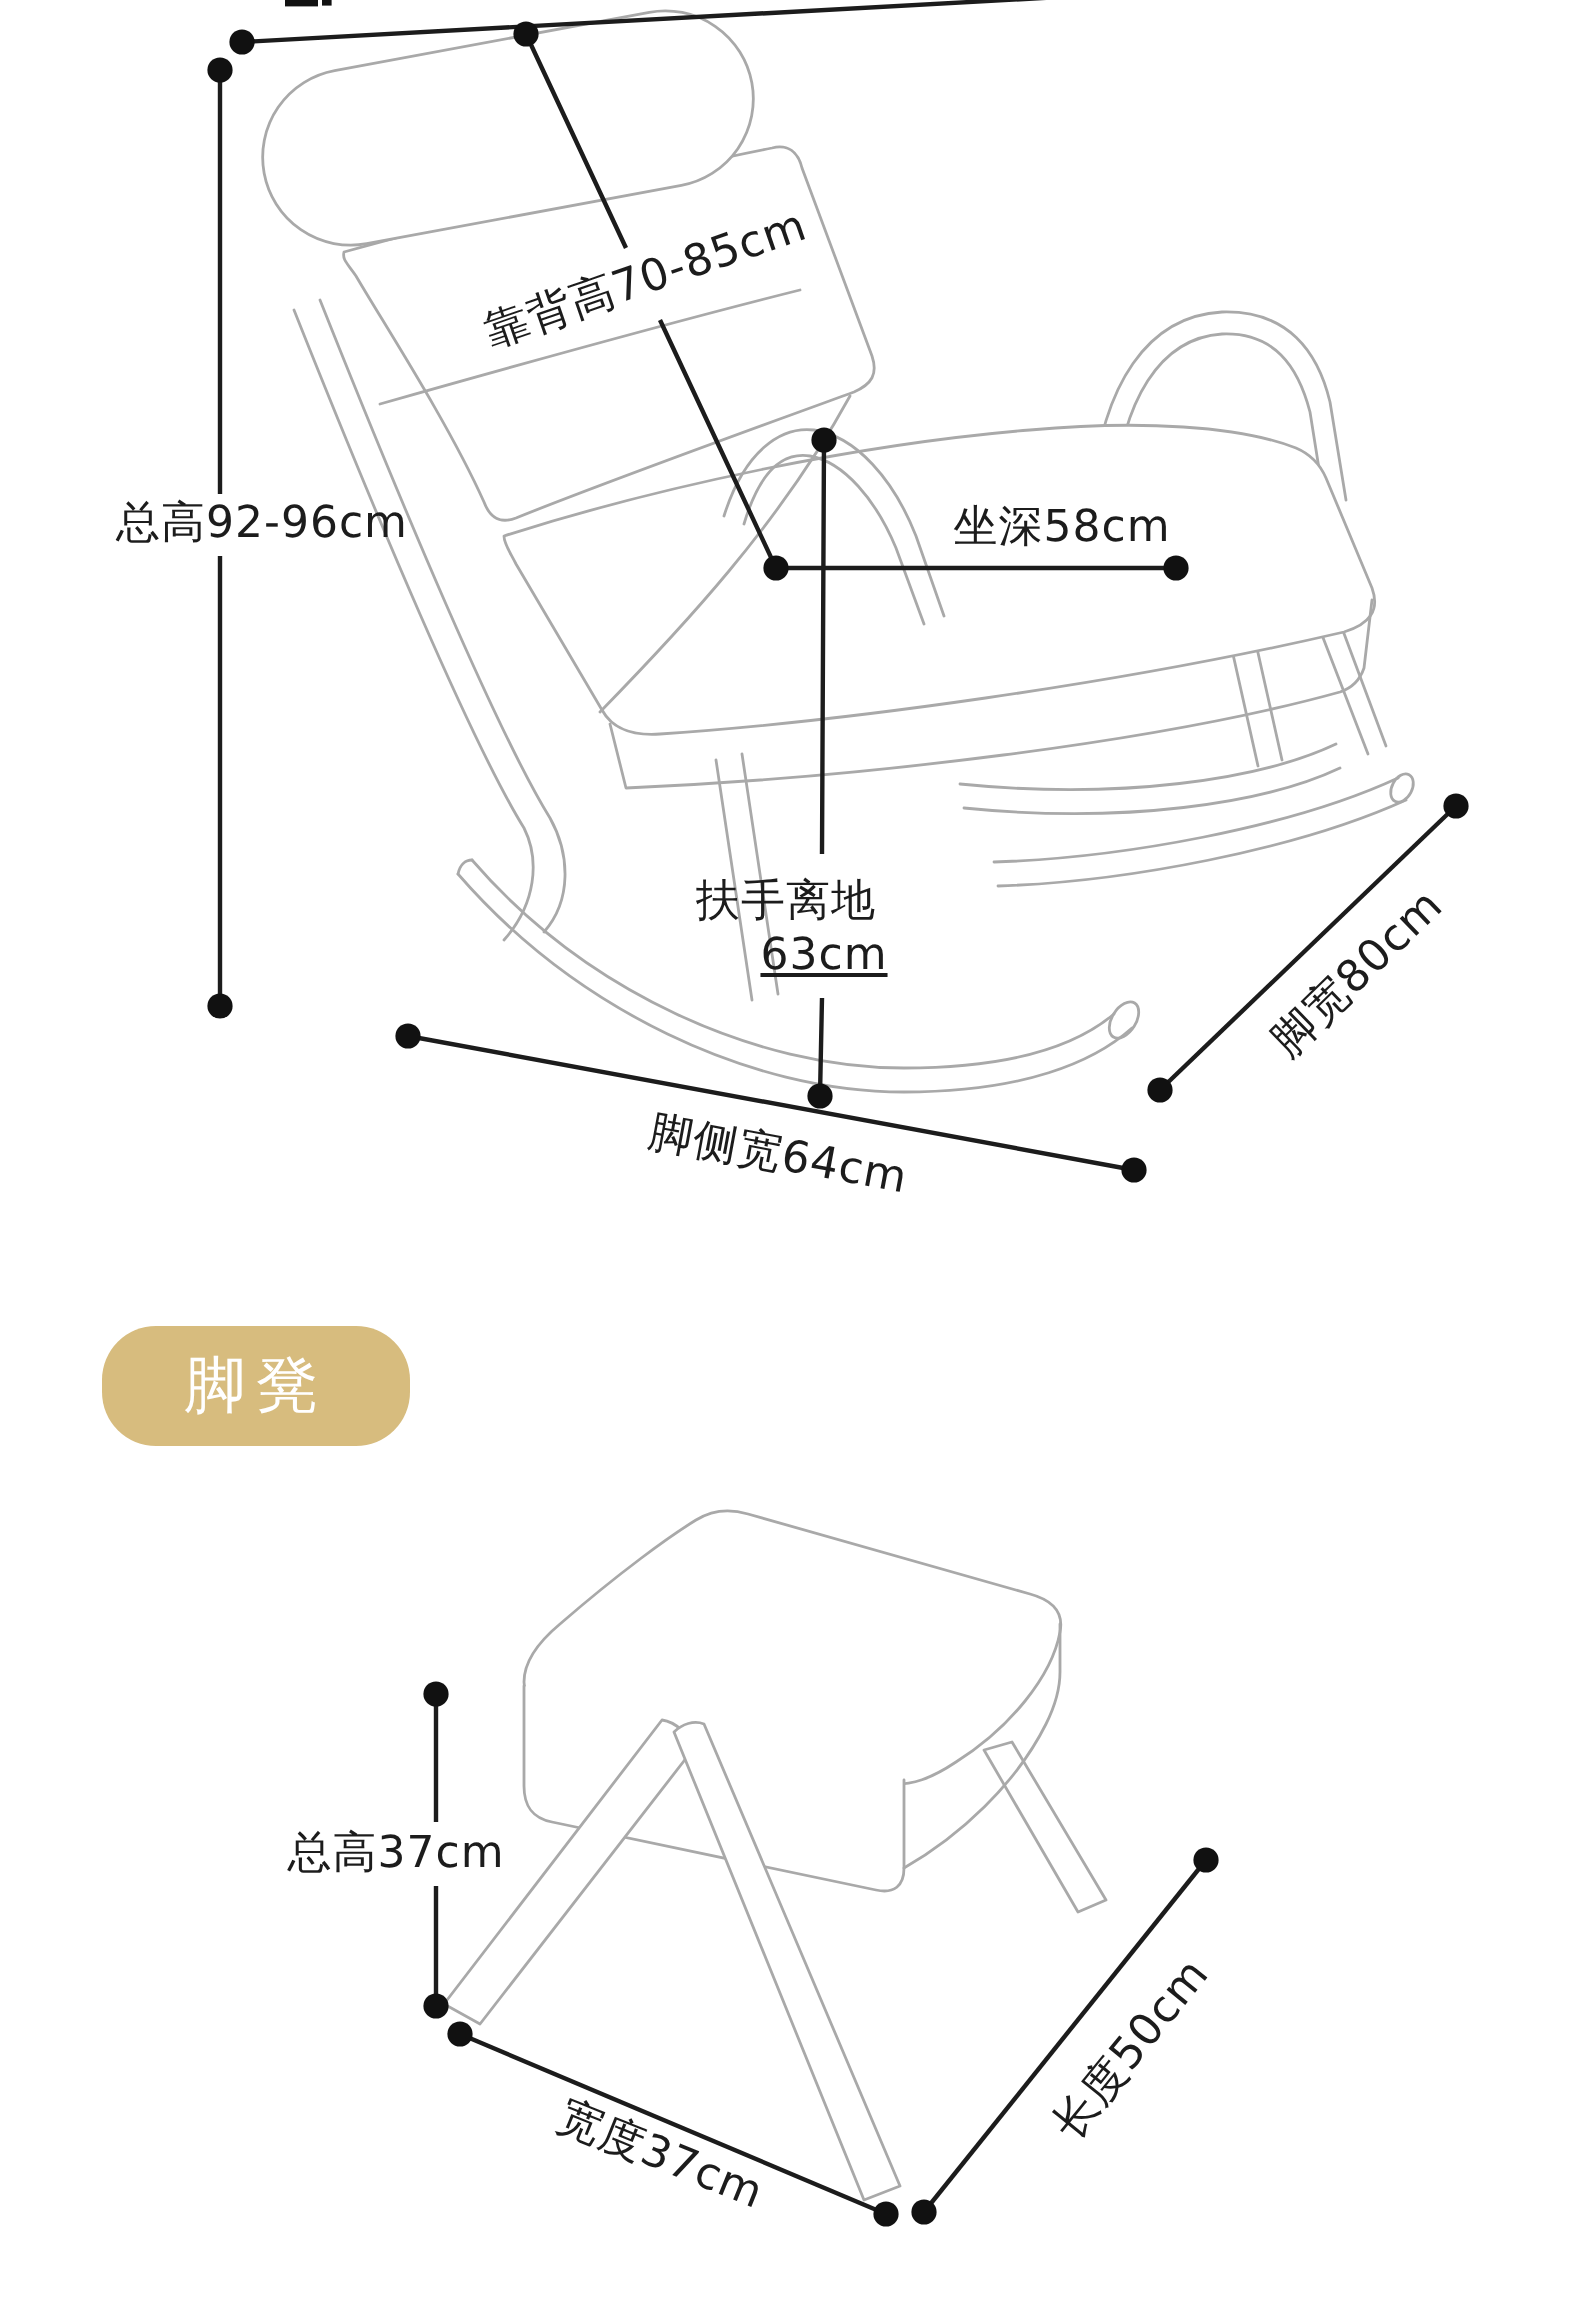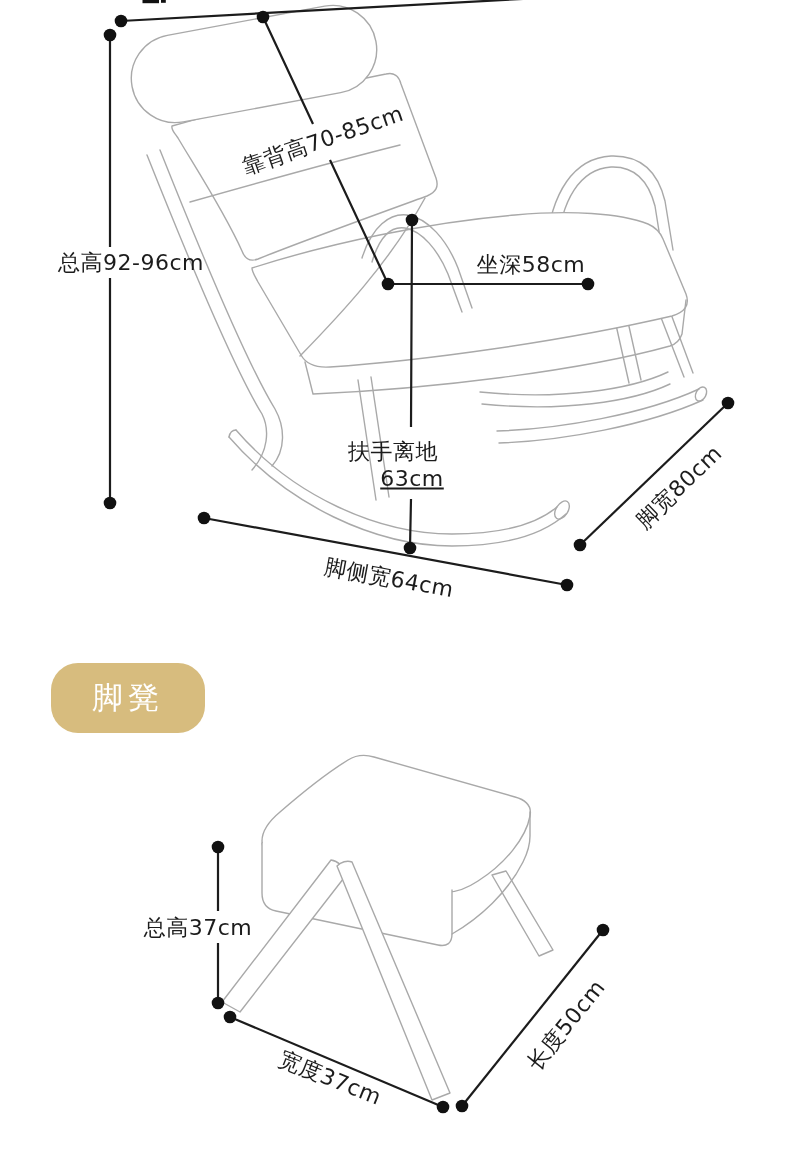--- a/index.html
+++ b/index.html
@@ -17,21 +17,21 @@
     color:#1c1c1c;
     white-space:nowrap;
     letter-spacing:0.5px;
     transform:translate(-50%,-50%);
     line-height:27px;
   }
   .rot{transform-origin:center center;}
   .badge{
     position:absolute;
     left:51px;top:663px;
-    width:154px;height:70px;
+    width:154px;height:60px;
     border-radius:27px;
     background:#d7bc7e;
     color:#fff;
     font-size:31px;
     letter-spacing:5px;
     display:flex;align-items:center;justify-content:center;
     font-weight:500;
   }
   .two-line{text-align:center;}
 </style>

